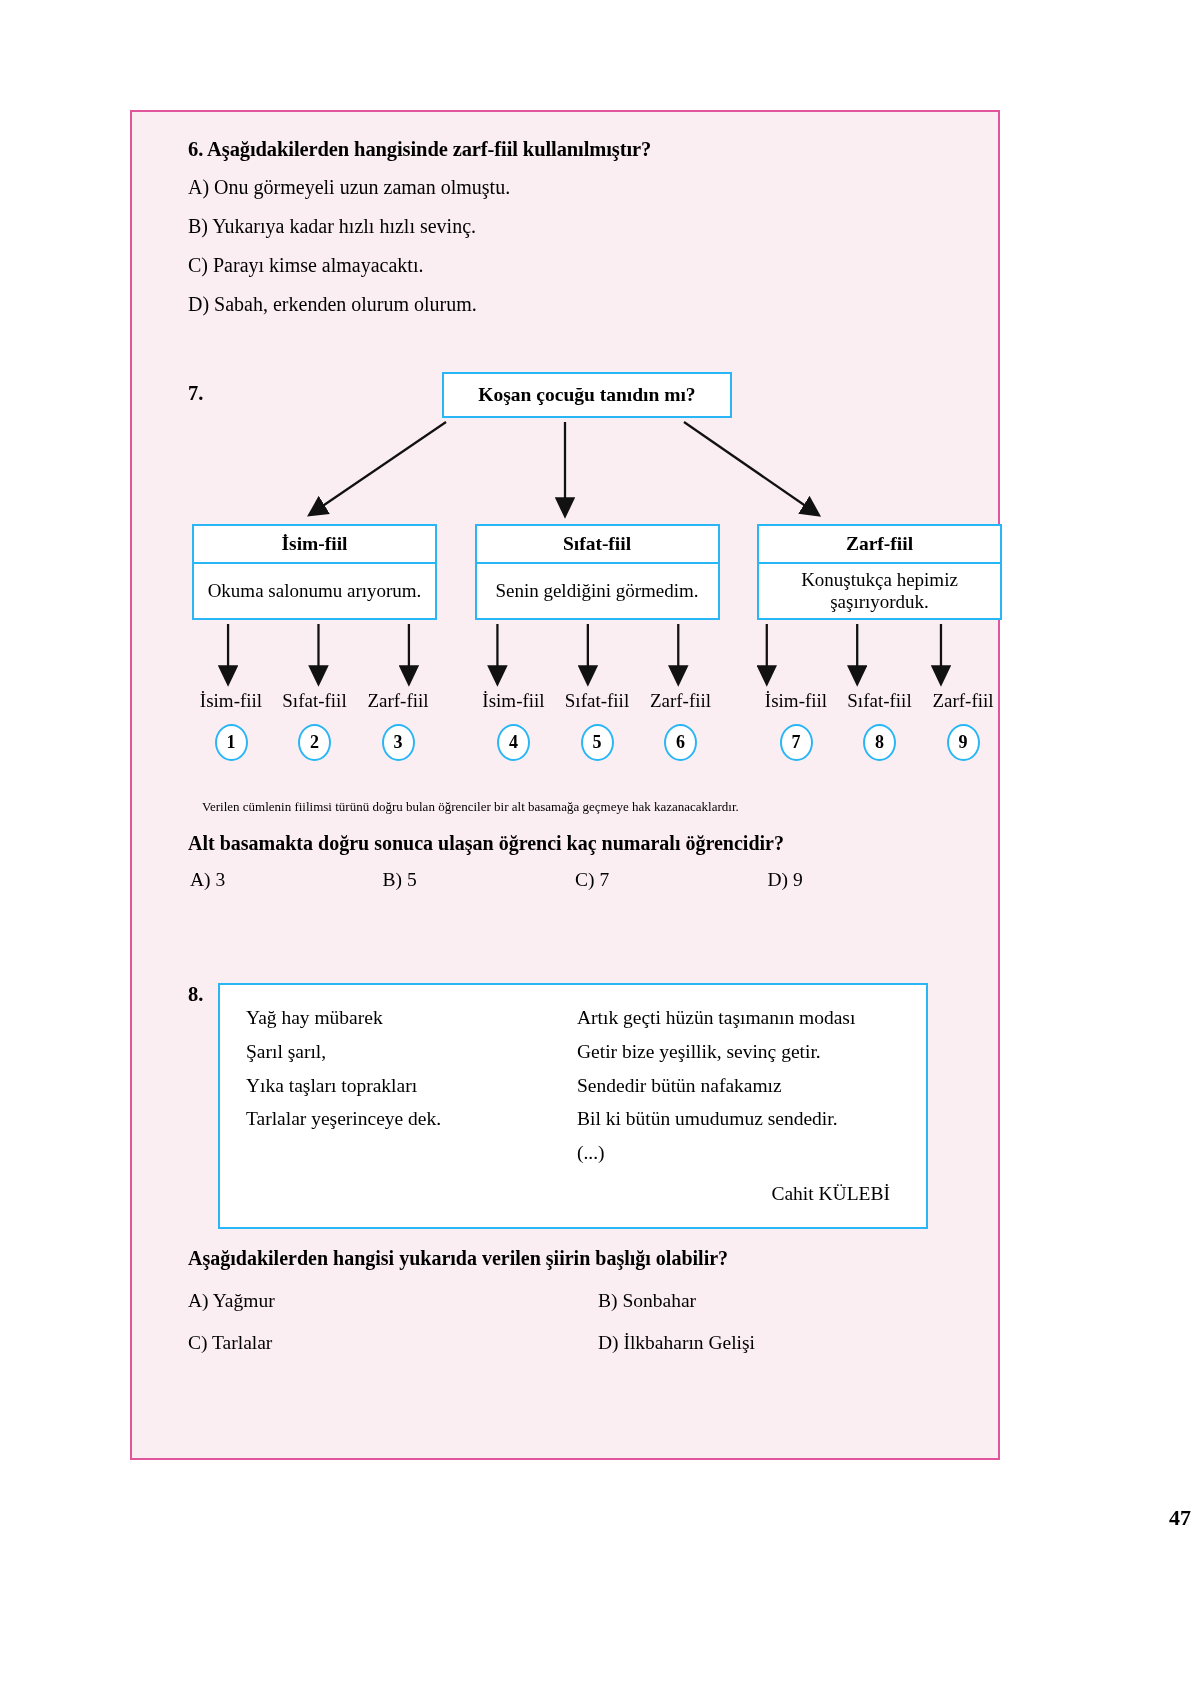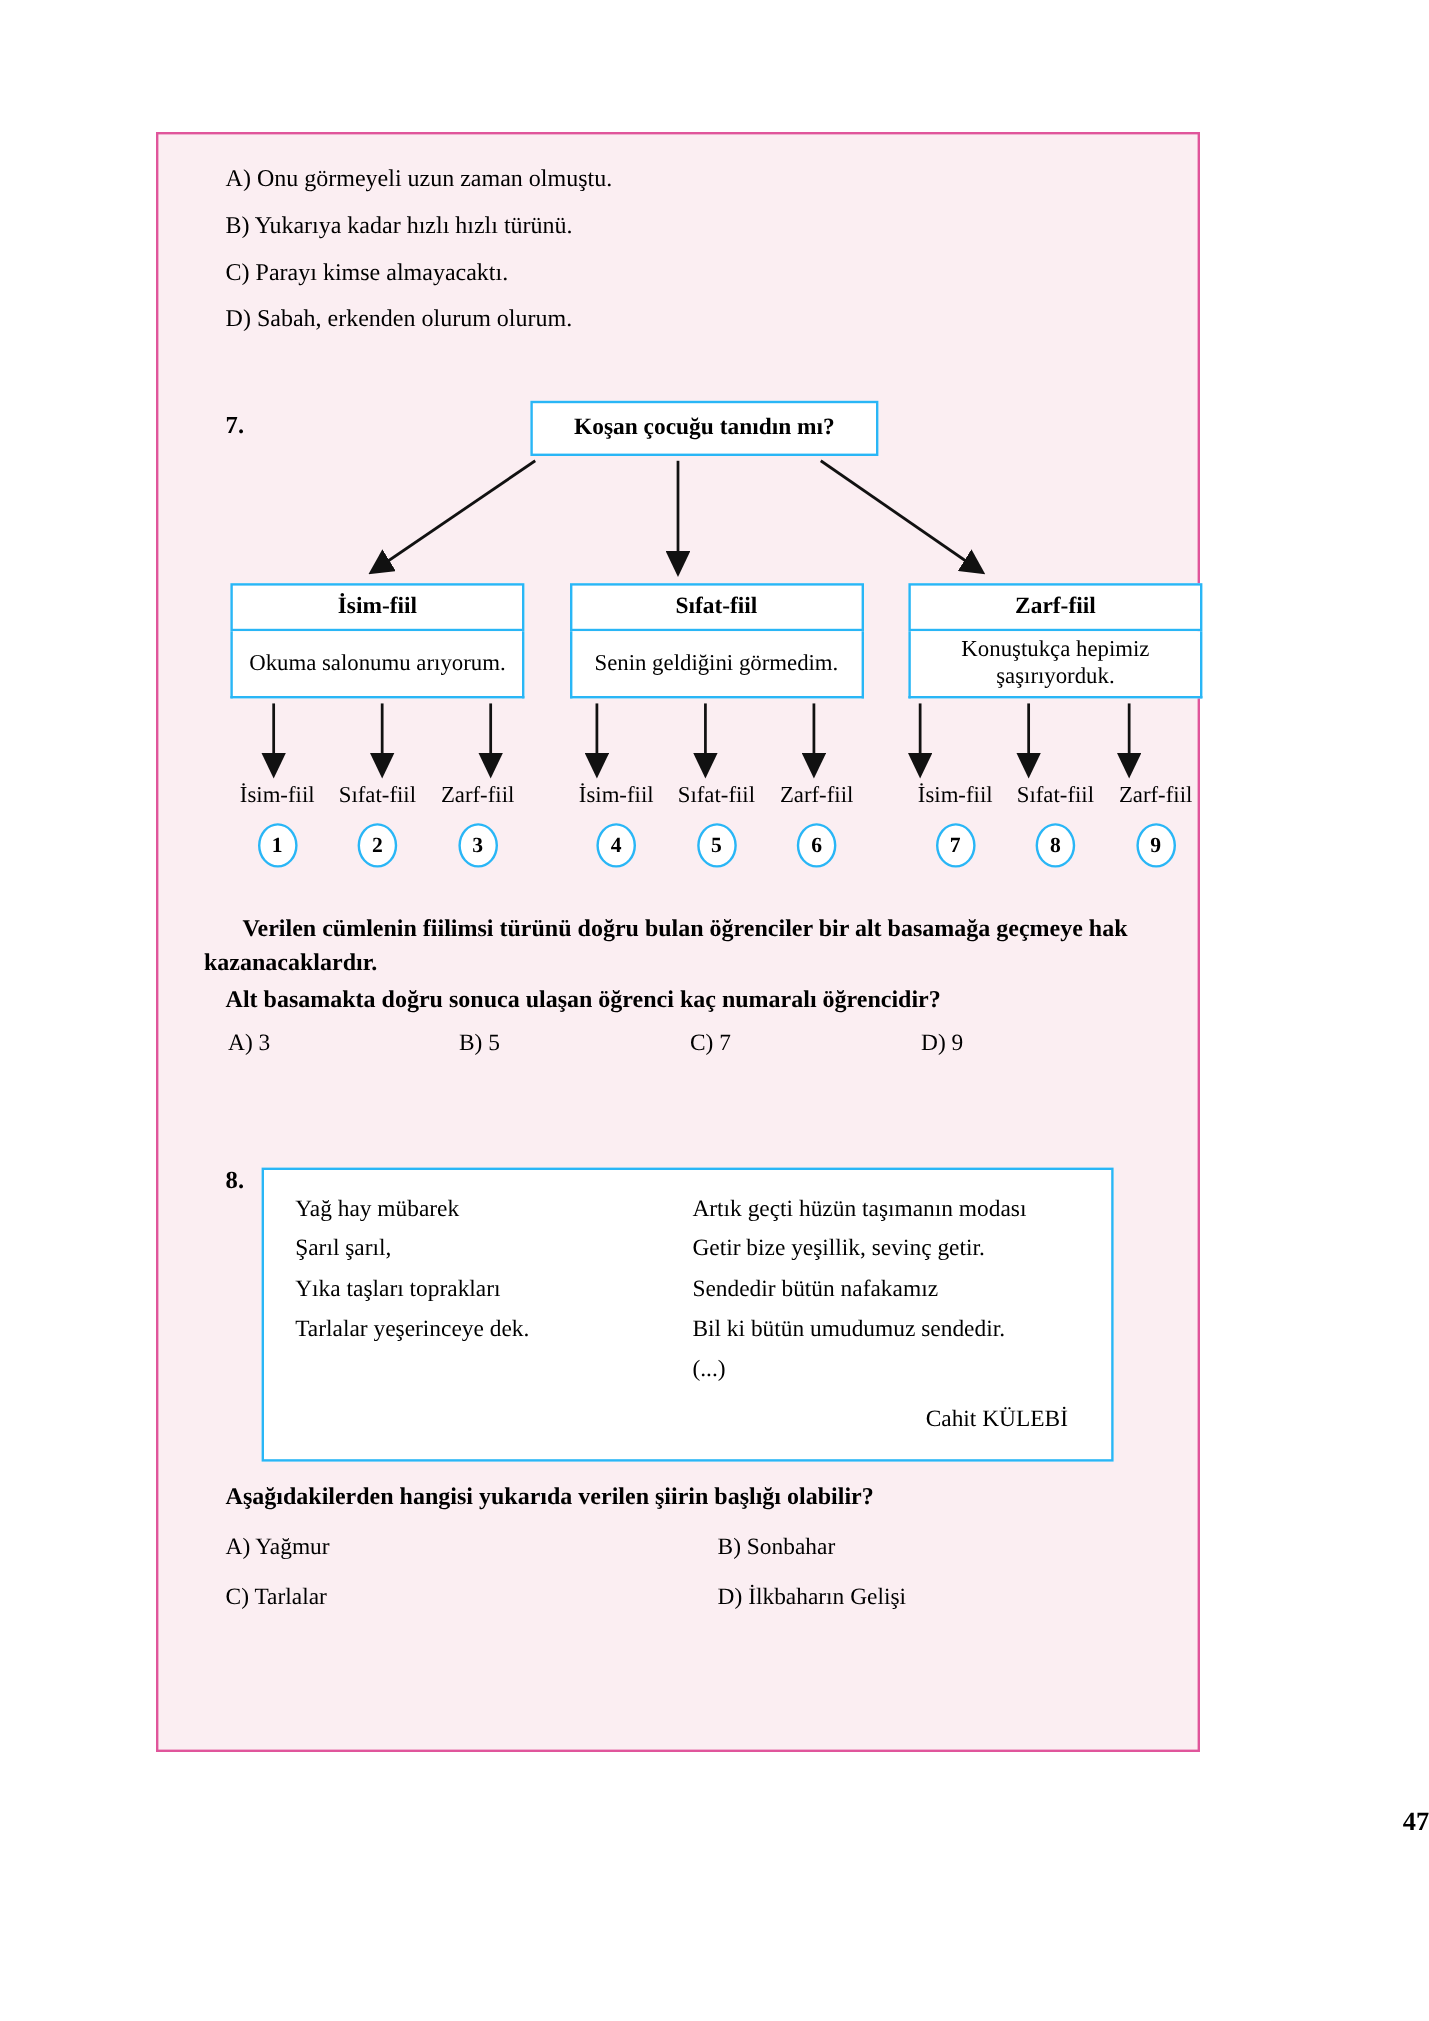--- a/index.html
+++ b/index.html
@@ -132,25 +132,24 @@
     border:2px solid #29b6f6;
     border-radius:50%;
     background:#fff;
     display:flex;align-items:center;justify-content:center;
     font-weight:bold;font-size:18px;
     box-sizing:border-box;
   }
 
   
   .q7-para{
-    font-size:20px;
+    font-size:13px;
     line-height:1.42;
-    margin:6px 0 5px 0;
+    margin:6px 0 16px 0;
     text-indent:32px;
-    font-weight:bold;
   }
   .q7-bold{
     font-weight:bold;
     font-size:20px;
     margin:0 0 0 18px;
   }
   .q7-opts{
     display:flex;
     margin:14px 0 0 20px;
     font-size:19.5px;
@@ -213,22 +212,23 @@
     font-size:22px;
   }
 </style>
 </head>
 <body>
 
 <div class="page-frame">
   <div class="inner">
 
     <div>
+      <p class="q6-title">6. Aşağıdakilerden hangisinde zarf-fiil kullanılmıştır?</p>
       <p class="q6-opt">A) Onu görmeyeli uzun zaman olmuştu.</p>
-      <p class="q6-opt">B) Yukarıya kadar hızlı hızlı türünü.</p>
+      <p class="q6-opt">B) Yukarıya kadar hızlı hızlı sevinç.</p>
       <p class="q6-opt">C) Parayı kimse almayacaktı.</p>
       <p class="q6-opt">D) Sabah, erkenden olurum olurum.</p>
     </div>
 
     <div class="q7-wrap">
 
       <div class="q7-num">7.</div>
 
       <div class="root-box">Koşan çocuğu tanıdın mı?</div>
 

